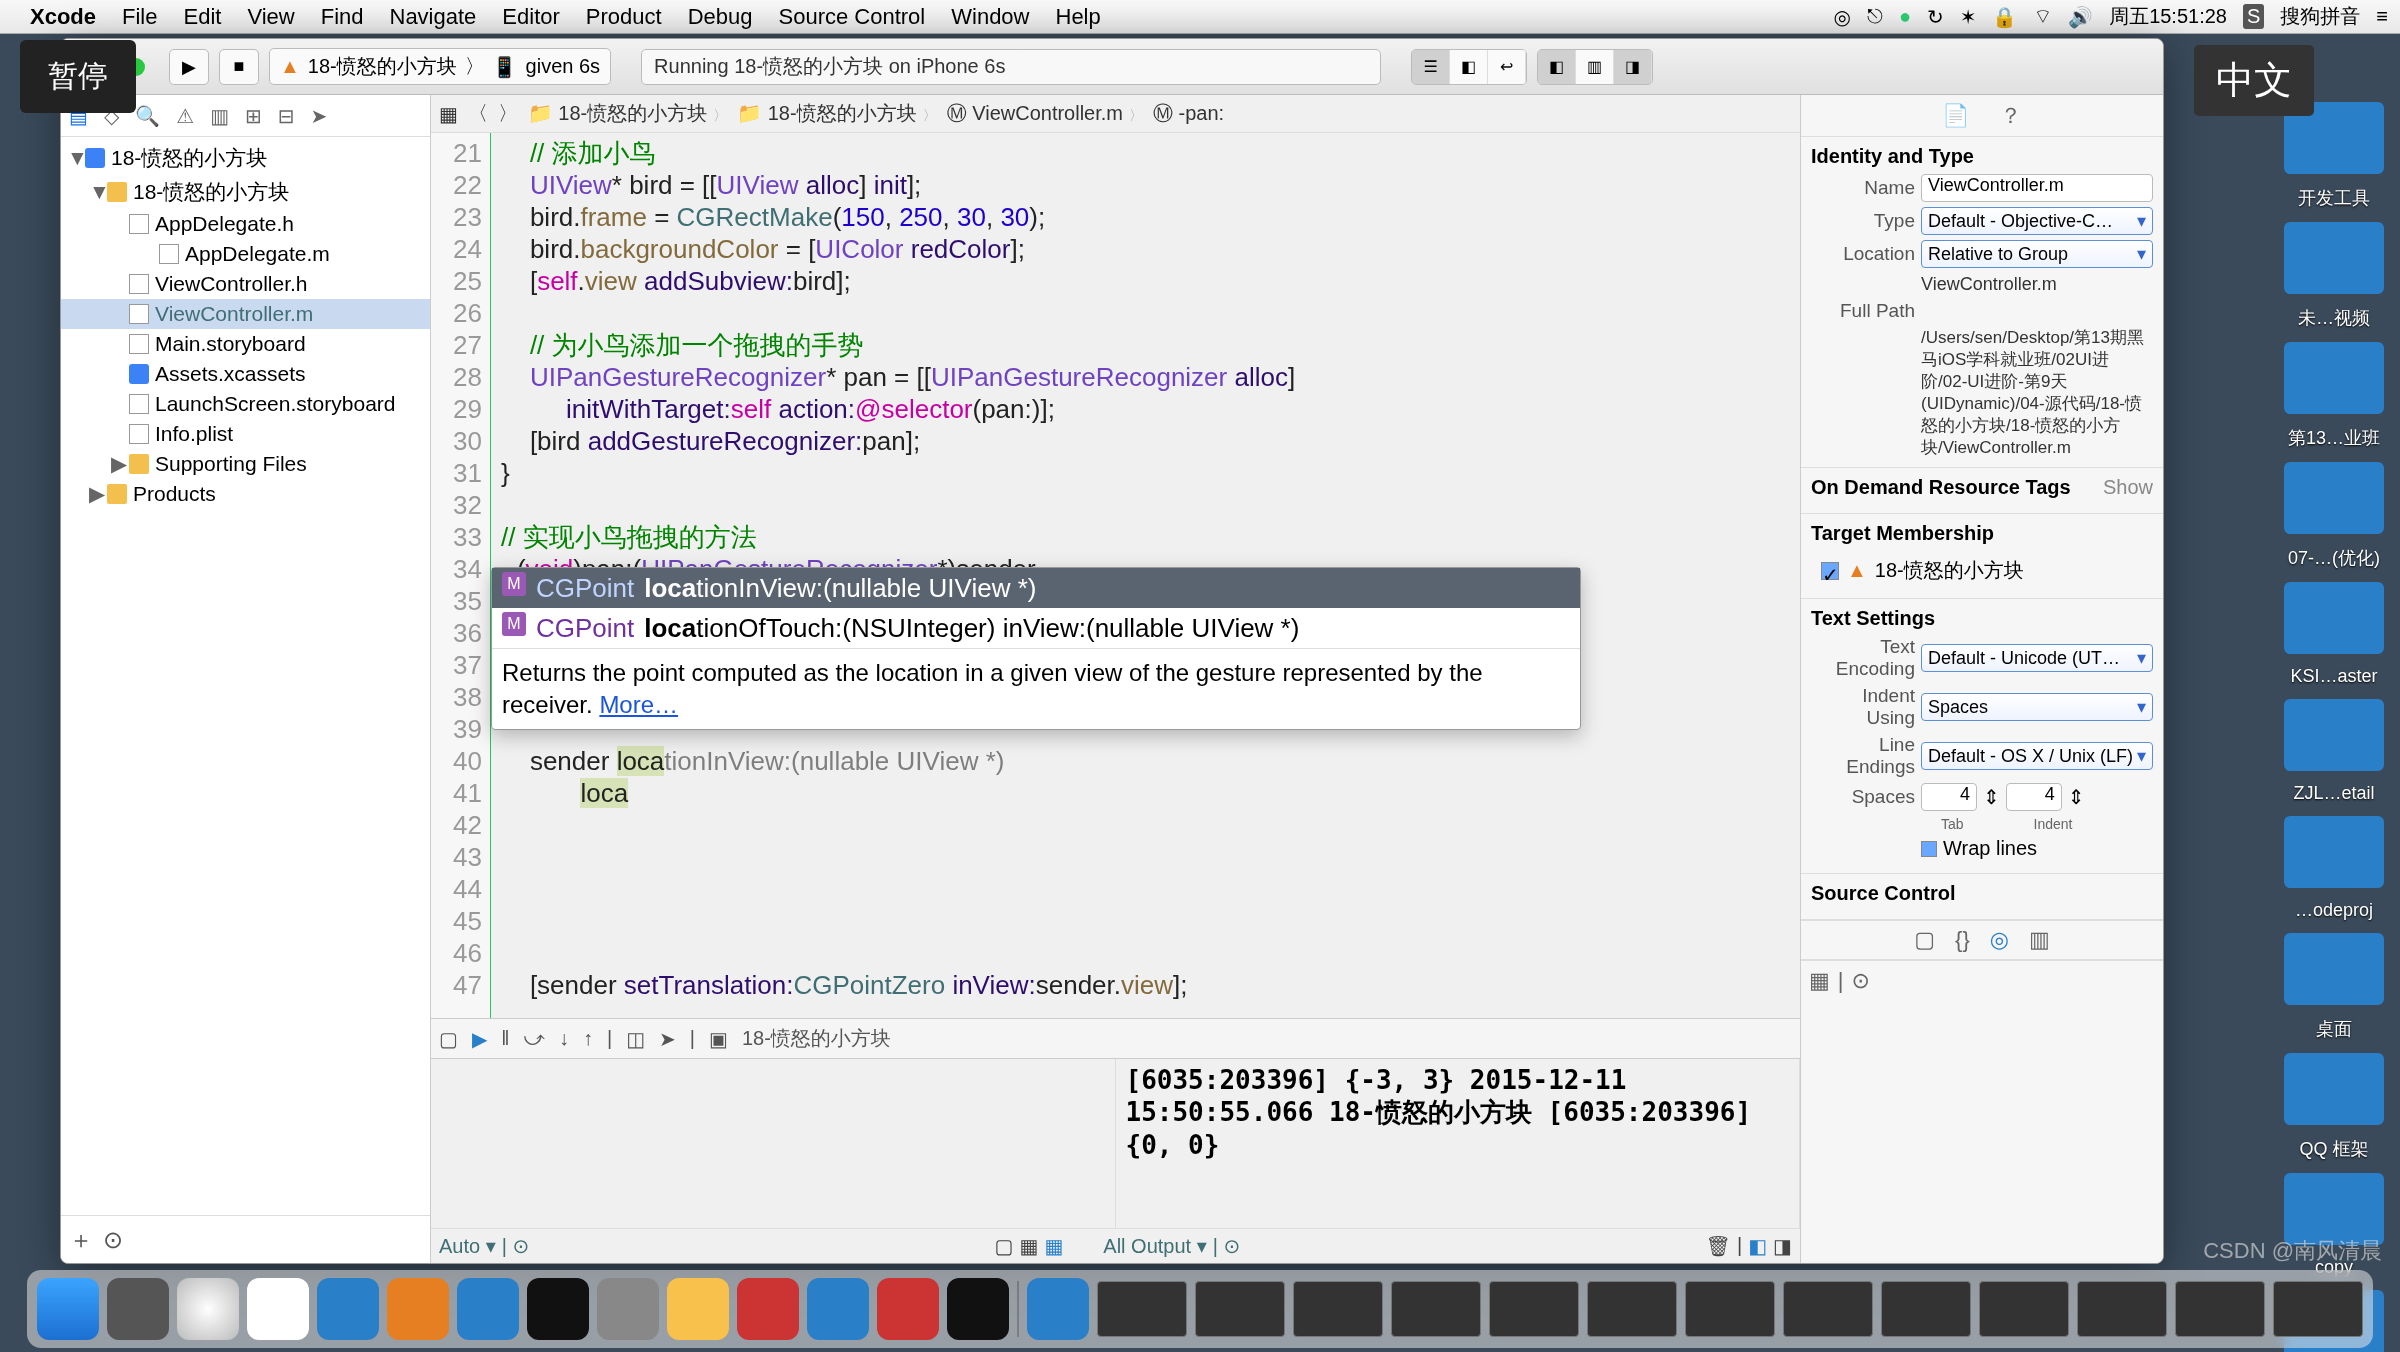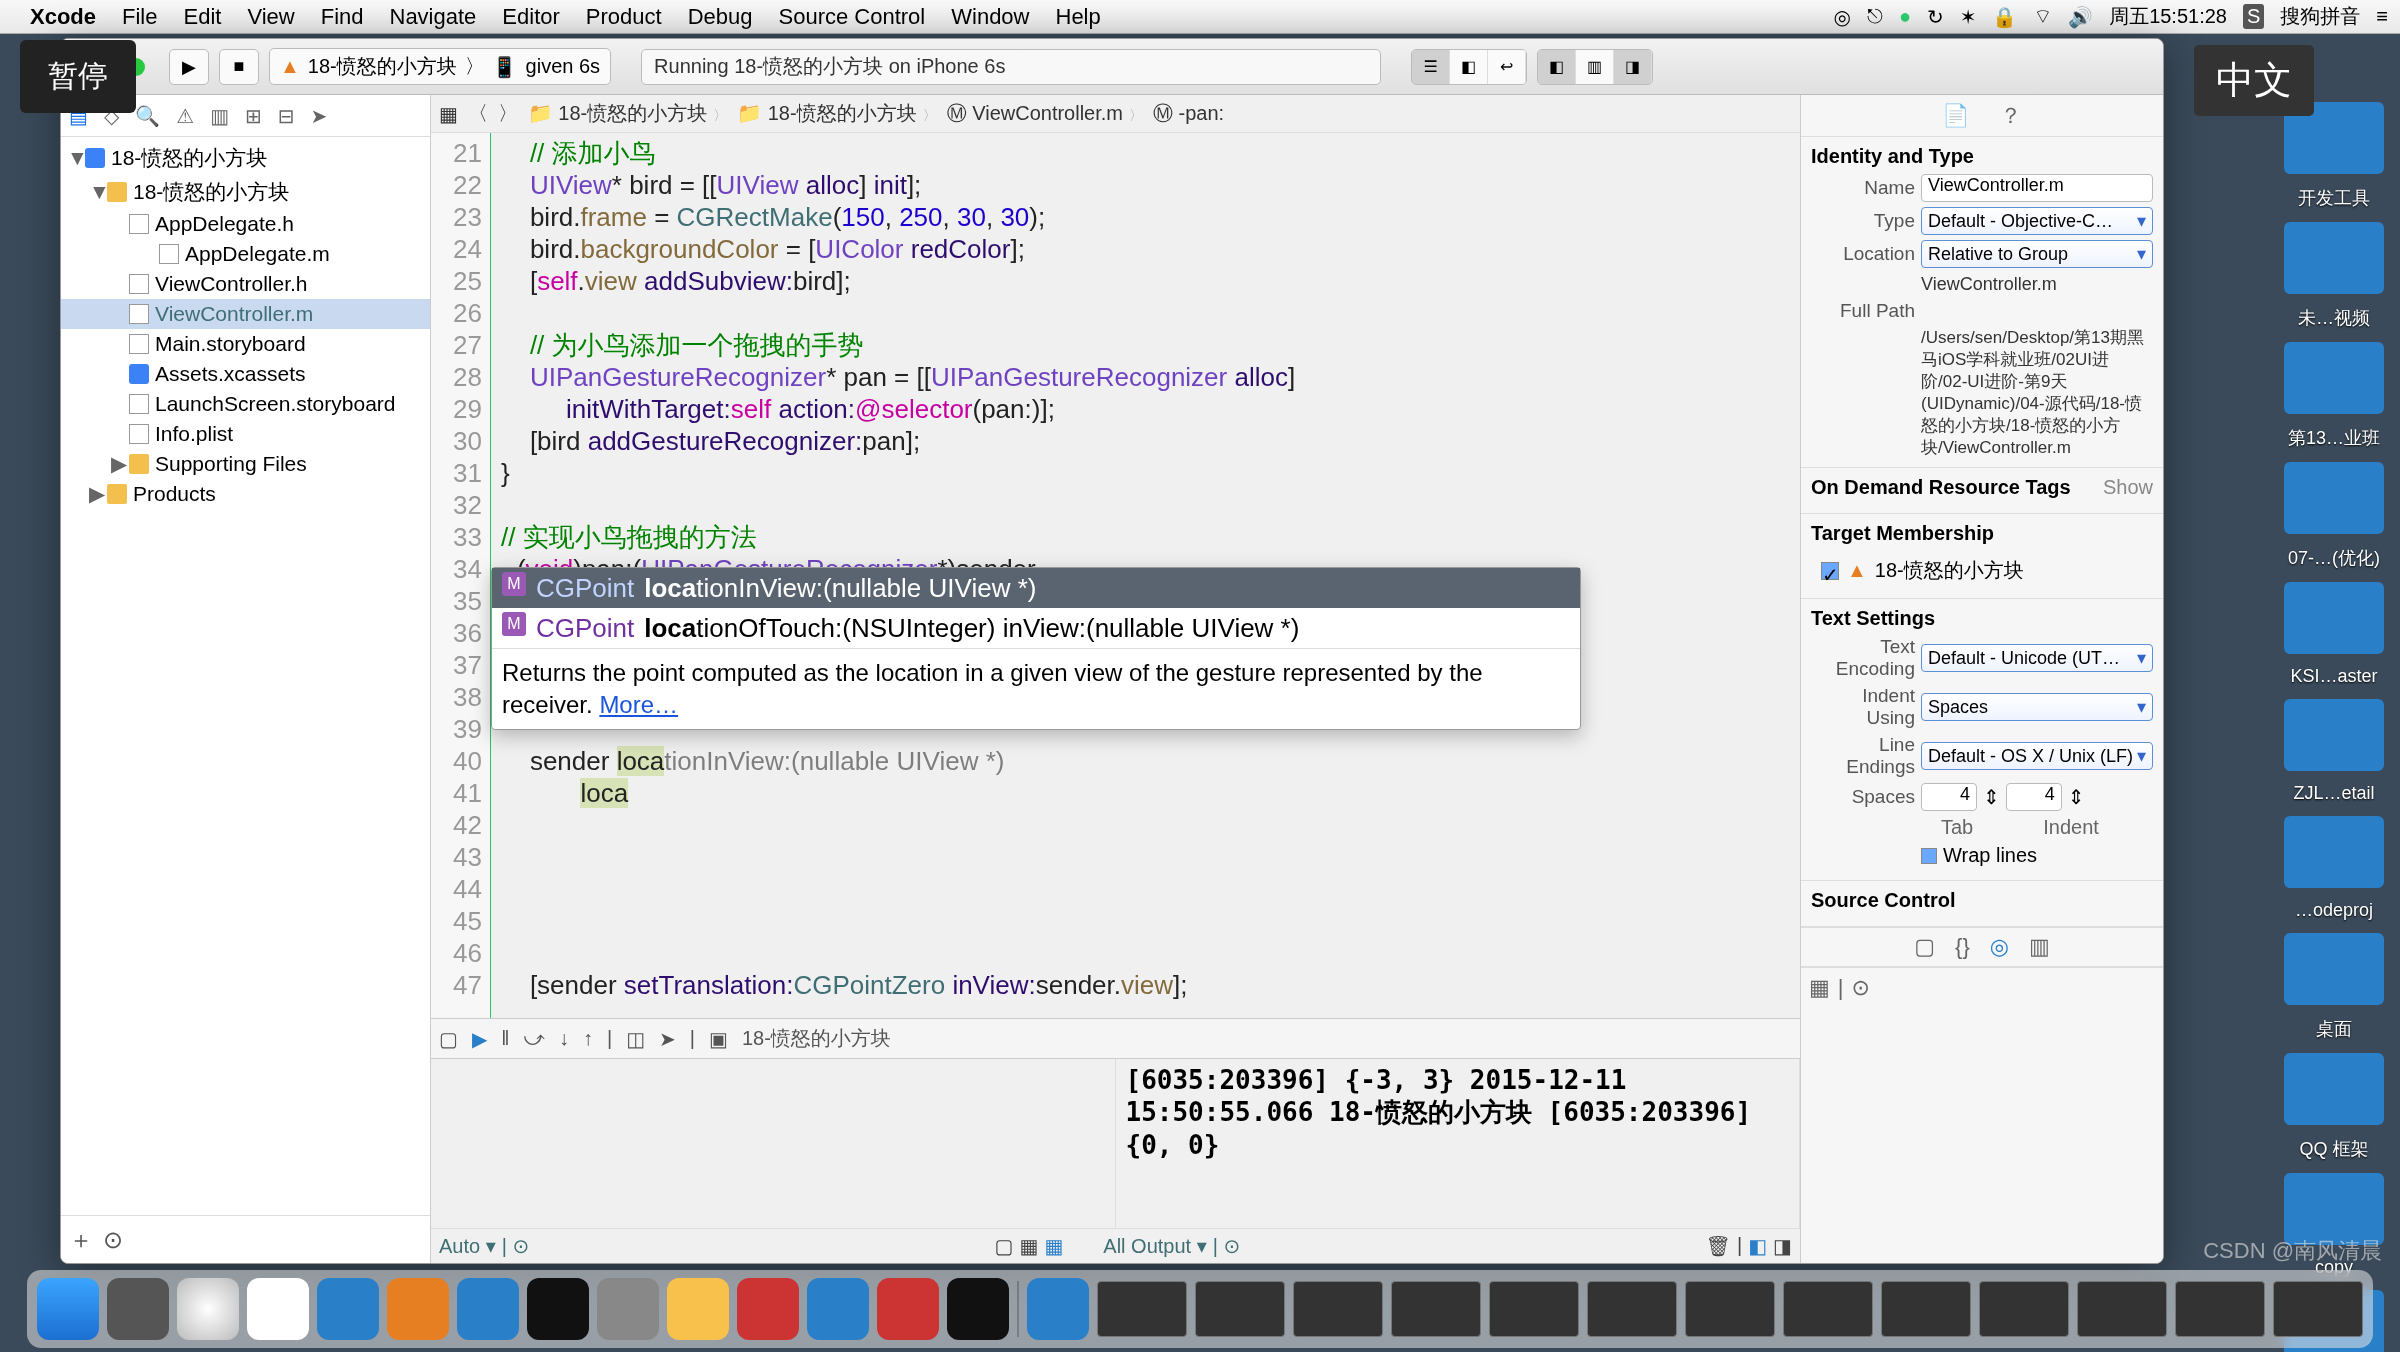--- a/index.html
+++ b/index.html
@@ -499,21 +499,21 @@
               <span>Default - OS X / Unix (LF)</span>
             </div>
           </div>
         <div class="fld">
             <label>Spaces</label>
           <div class="inp" style="flex:0 0 56px;text-align:right">4</div>
             <span>⇕</span>
           <div class="inp" style="flex:0 0 56px;text-align:right">4</div>
             <span>⇕</span>
         </div>
-        <div style="display:flex;gap:70px;padding-left:130px;font-size:20px;color:#666">
+        <div style="display:flex;gap:70px;padding-left:130px;font-size:14px;color:#666">
             <span>Tab</span>
             <span>Indent</span>
           </div>
         <div class="fld" style="padding-left:110px">
             <span class="chk" style="width:16px;height:16px;border:1px solid #888;background:#6aa8ff;display:inline-block"></span> 
             <span>Wrap lines</span>
           </div>
       </div>
       <div class="sec">
           <h4>Source Control</h4>

